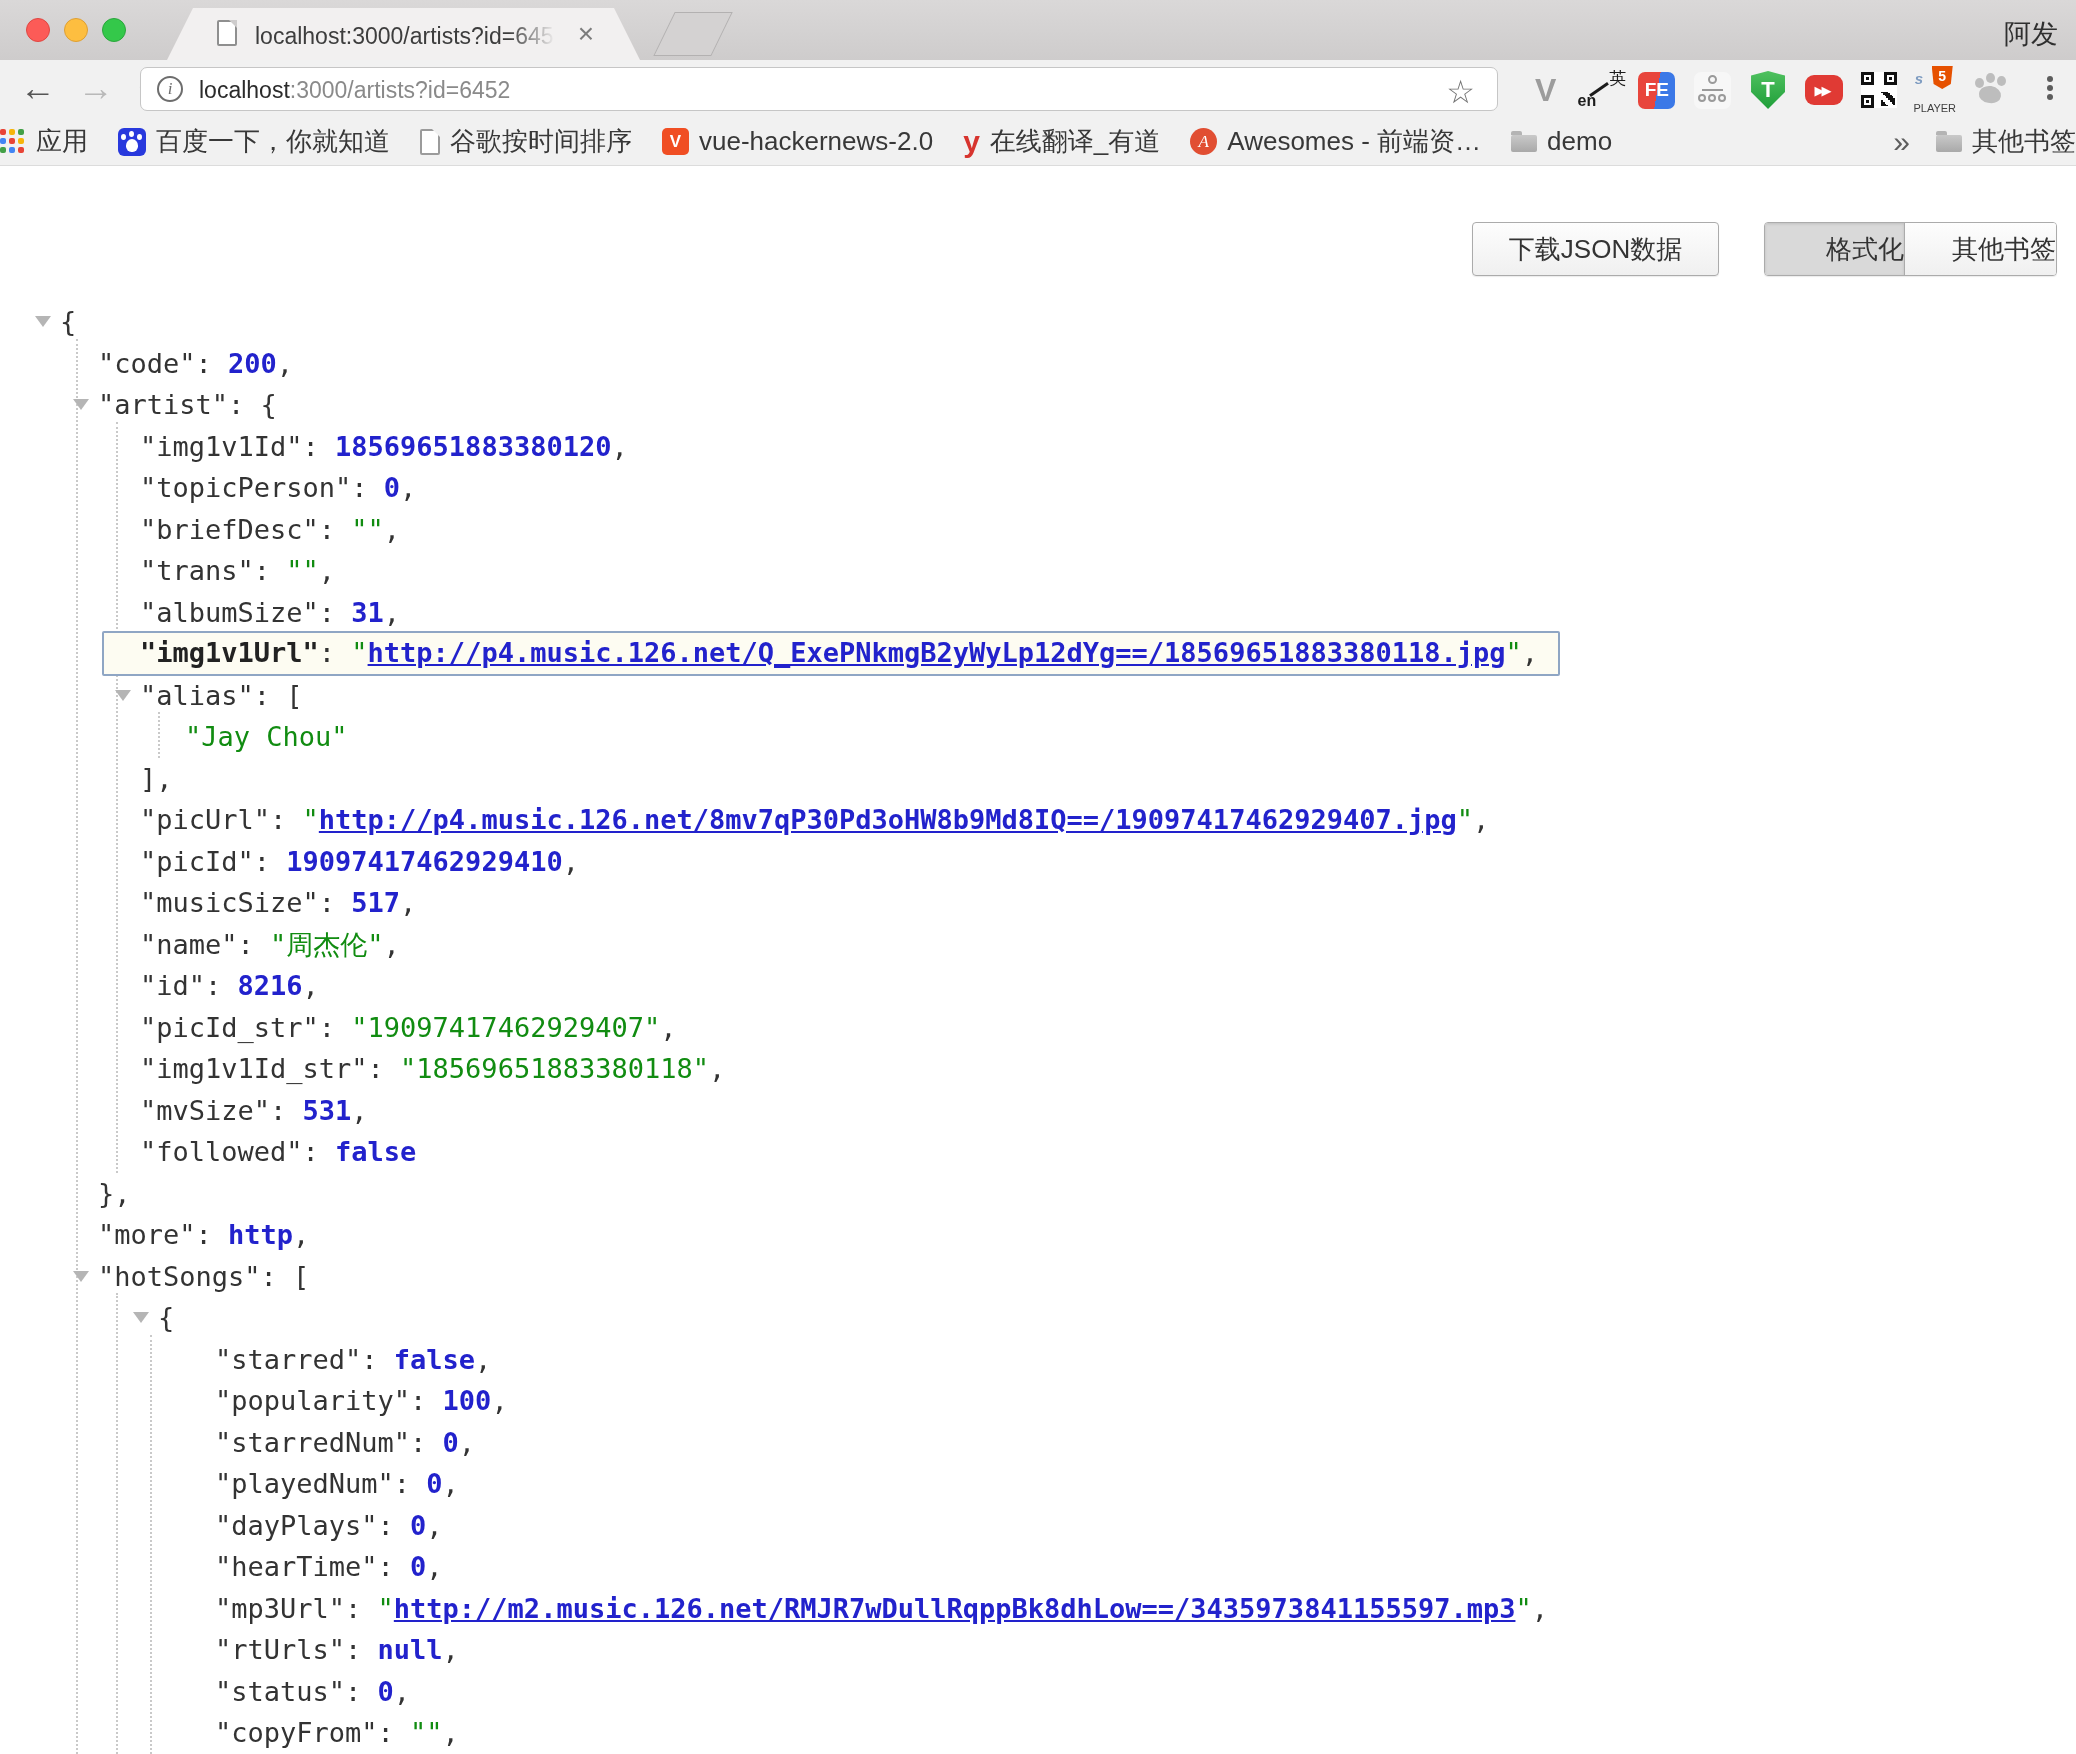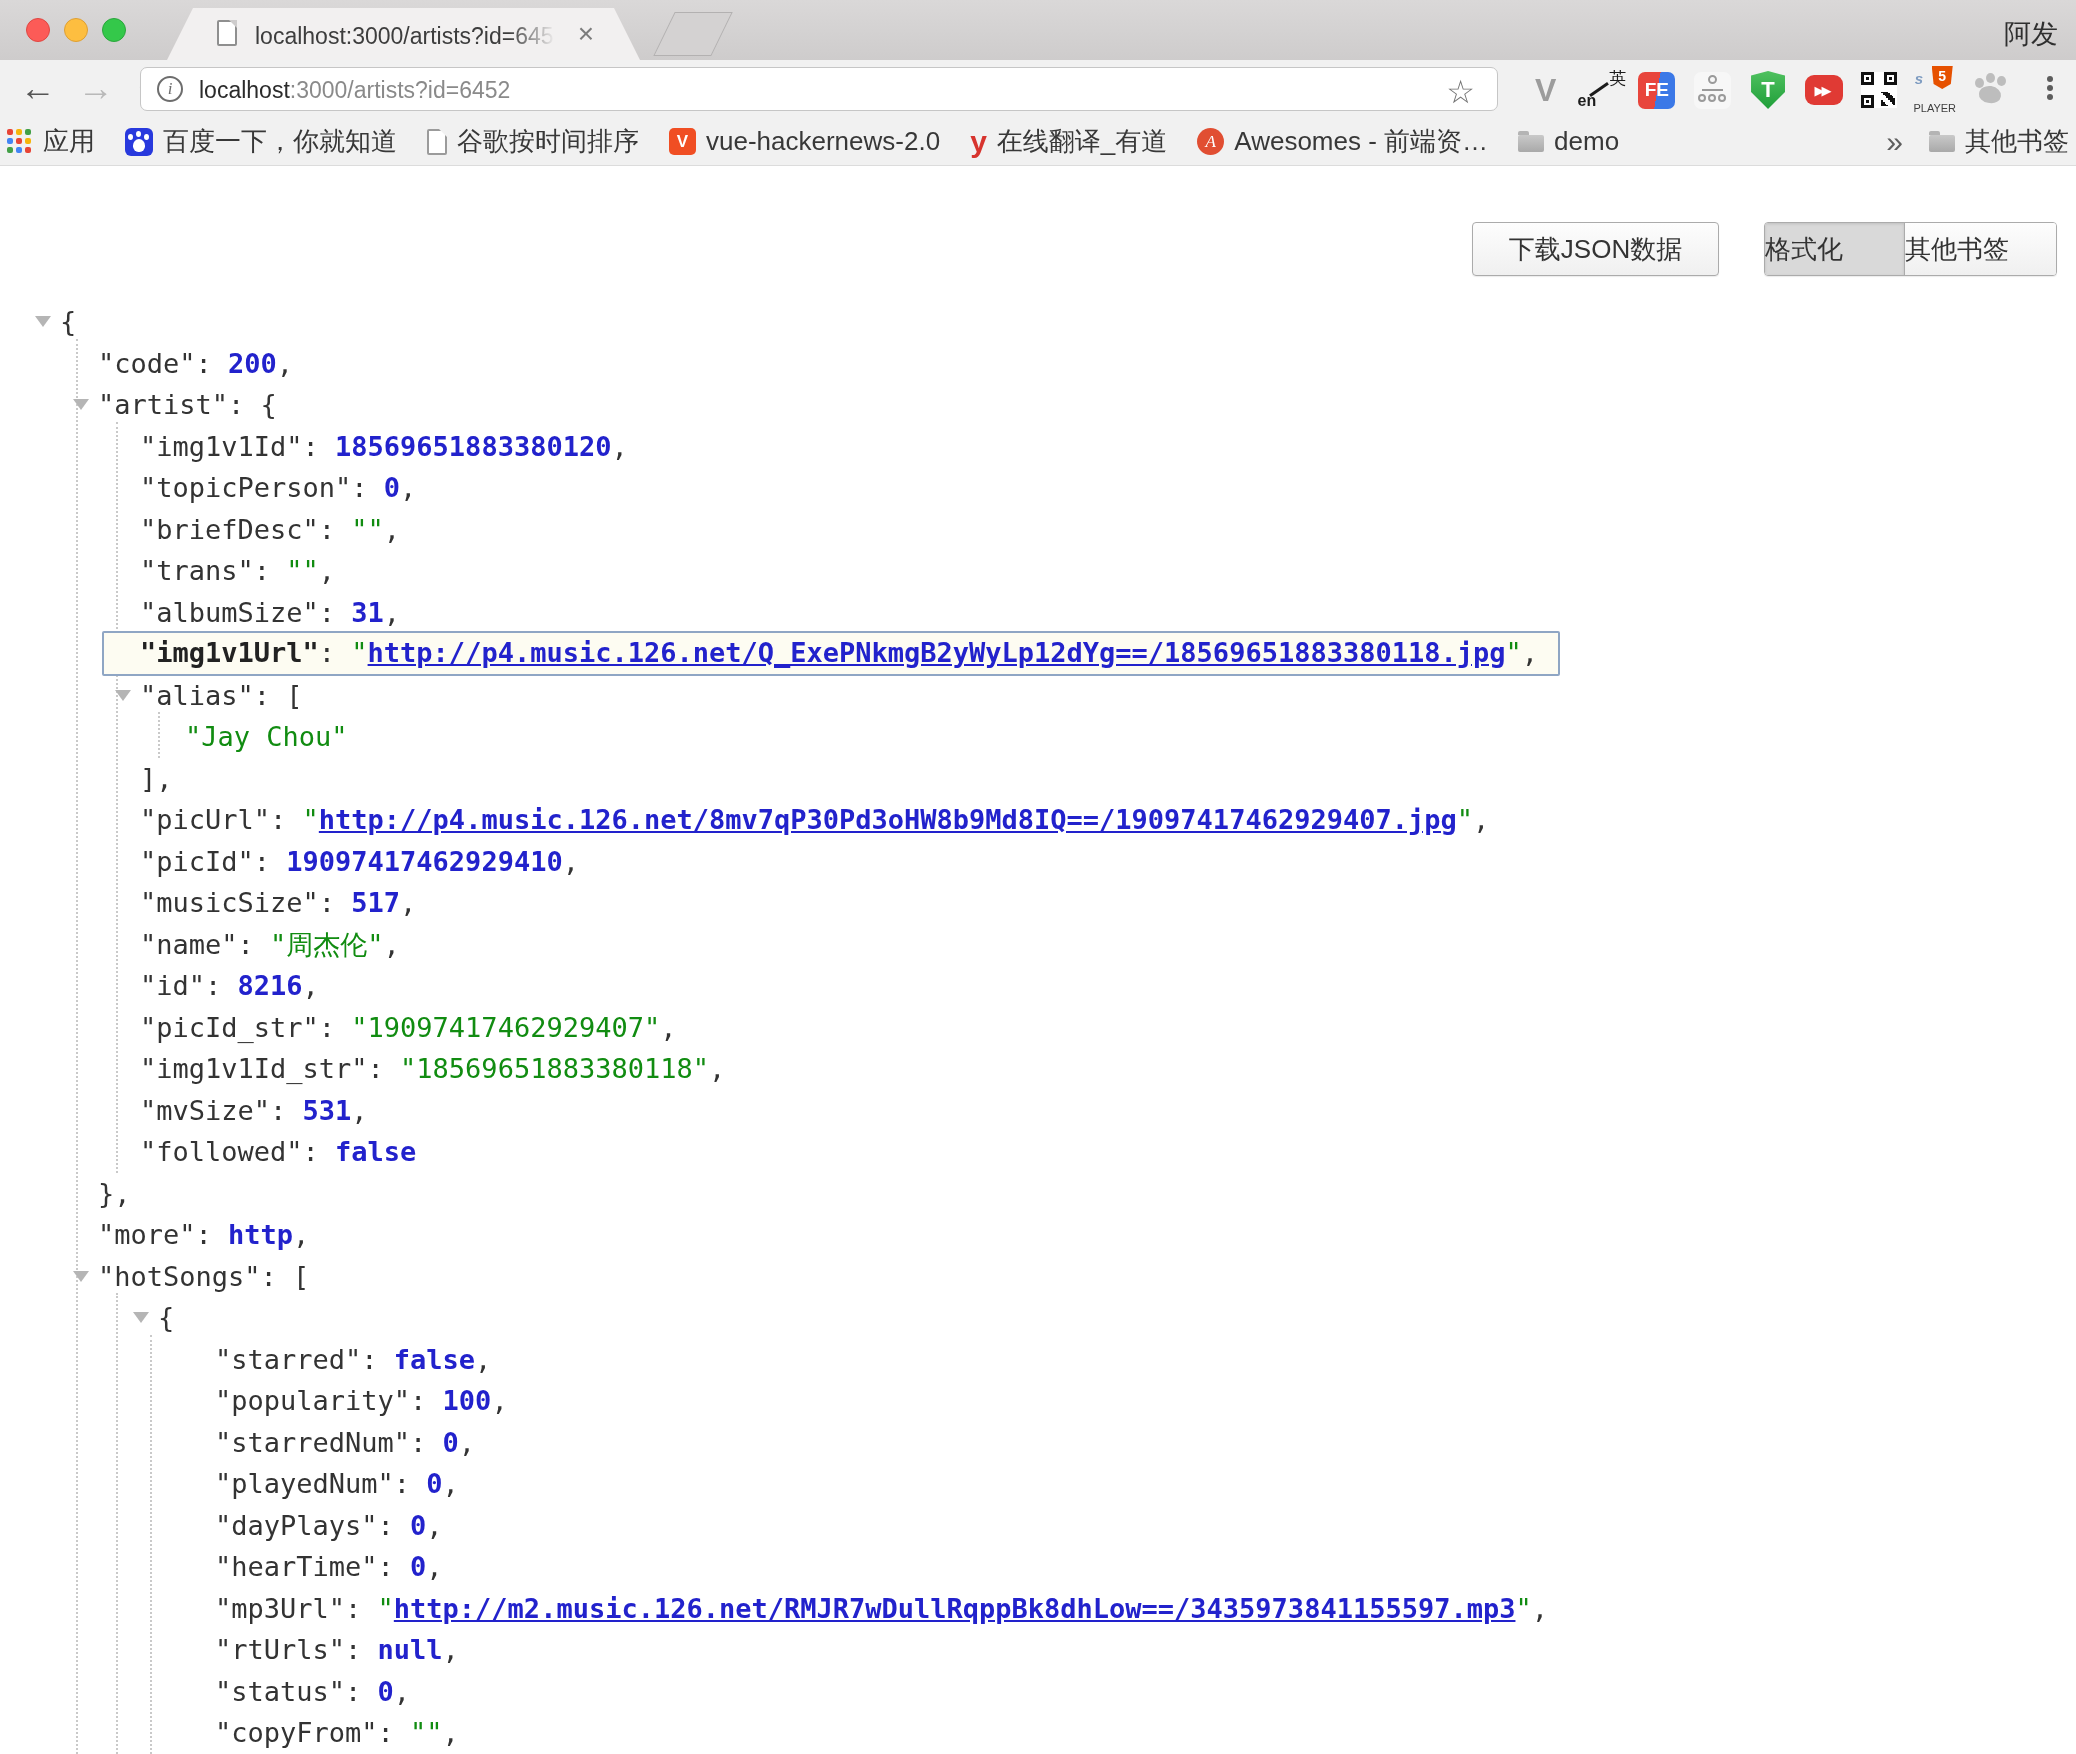--- a/index.html
+++ b/index.html
@@ -88,21 +88,21 @@
   .paw-badge { width:40px; height:40px; position:relative; }
   .paw-pad { position:absolute; left:9px; top:16px; width:22px; height:17px; background:#bdbdbd;
     border-radius:50% 50% 46% 46%; transform:rotate(8deg); }
   .paw-toe { position:absolute; width:9px; height:10px; background:#bdbdbd; border-radius:50%; }
   .toe1 { left:5px; top:8px; } .toe2 { left:16px; top:3px; } .toe3 { left:27px; top:6px; }
   .menu-dots { position:absolute; right:22px; top:13px; width:8px; height:34px; cursor:pointer; }
   .menu-dots i { display:block; width:6px; height:6px; border-radius:50%; background:#5d5d5d; margin:3px auto; }
 
   
   .bookmarks { position:absolute; left:0; top:118px; width:100%; height:48px; background:#f1f1f1;
-    border-bottom:1px solid #dcdcdc; display:flex; align-items:center; padding:0 7px; }
+    border-bottom:1px solid #dcdcdc; display:flex; align-items:center; padding:0 0; }
   .bmk { display:flex; align-items:center; margin-right:30px; cursor:pointer; white-space:nowrap; }
   .bmk-label { font-size:26px; color:#383838; margin-left:10px; }
   .apps-grid { width:26px; height:26px; display:grid; grid-template-columns:repeat(3,6px);
     grid-template-rows:repeat(3,6px); gap:3px; }
   .apps-grid i { border-radius:2px; }
   .baidu-badge { width:28px; height:28px; border-radius:6px; background:#2839dd; position:relative; }
   .bd-pad { position:absolute; left:8px; top:11px; width:12px; height:13px; background:#fff; border-radius:50% 50% 45% 45%; }
   .bd-toe { position:absolute; width:5px; height:6px; background:#fff; border-radius:50%; }
   .bd-t1{left:3px;top:6px;} .bd-t2{left:11px;top:3px;} .bd-t3{left:19px;top:6px;}
   .page-doc { width:20px; height:26px; background:#fff; border:2px solid #9b9b9b; border-radius:2px; position:relative; }
@@ -121,21 +121,21 @@
   .overflow-chevron { font-size:30px; color:#5e5e5e; margin-right:26px; cursor:pointer; }
 
   
   .content { position:absolute; left:0; top:166px; width:100%; height:1588px; background:#fff; }
   .action-btn { position:absolute; top:56px; height:54px; border:1px solid #ababab; border-radius:4px;
     background:linear-gradient(#fdfdfd,#f0f0f0); font-size:26px; color:#333; text-align:center;
     line-height:52px; cursor:pointer; box-shadow:0 1px 1px rgba(0,0,0,.08); }
   .btn-download { left:1472px; width:247px; }
   .btn-group { position:absolute; left:1764px; top:56px; height:54px; display:flex;
     border:1px solid #ababab; border-radius:4px; overflow:hidden; box-shadow:0 1px 1px rgba(0,0,0,.08); }
-  .seg { font-size:26px; color:#333; line-height:52px; text-align:left; cursor:pointer; }
+  .seg { font-size:26px; color:#333; line-height:52px; text-align:right; cursor:pointer; }
   .seg-format { width:139px; background:#d9d9d9; box-shadow:inset 0 1px 3px rgba(0,0,0,.12); }
   .seg-collapse { width:152px; background:linear-gradient(#fdfdfd,#f0f0f0); border-left:1px solid #ababab; }
 
   
   .json-view { position:absolute; left:0; top:135px; width:2076px; height:1453px;
     font-family:"DejaVu Sans Mono","Liberation Mono",monospace; font-size:27px; }
   .json-line { position:absolute; left:0; right:0; height:42px; line-height:41.5px; white-space:nowrap; }
   .json-line.hl { left:102px; right:auto; width:1458px; background:#fdfcf2;
     border:2px solid #8fa6c4; border-radius:2px; height:45px; line-height:40px; }
   .tri { position:absolute; width:0; height:0; border-left:8px solid transparent;

